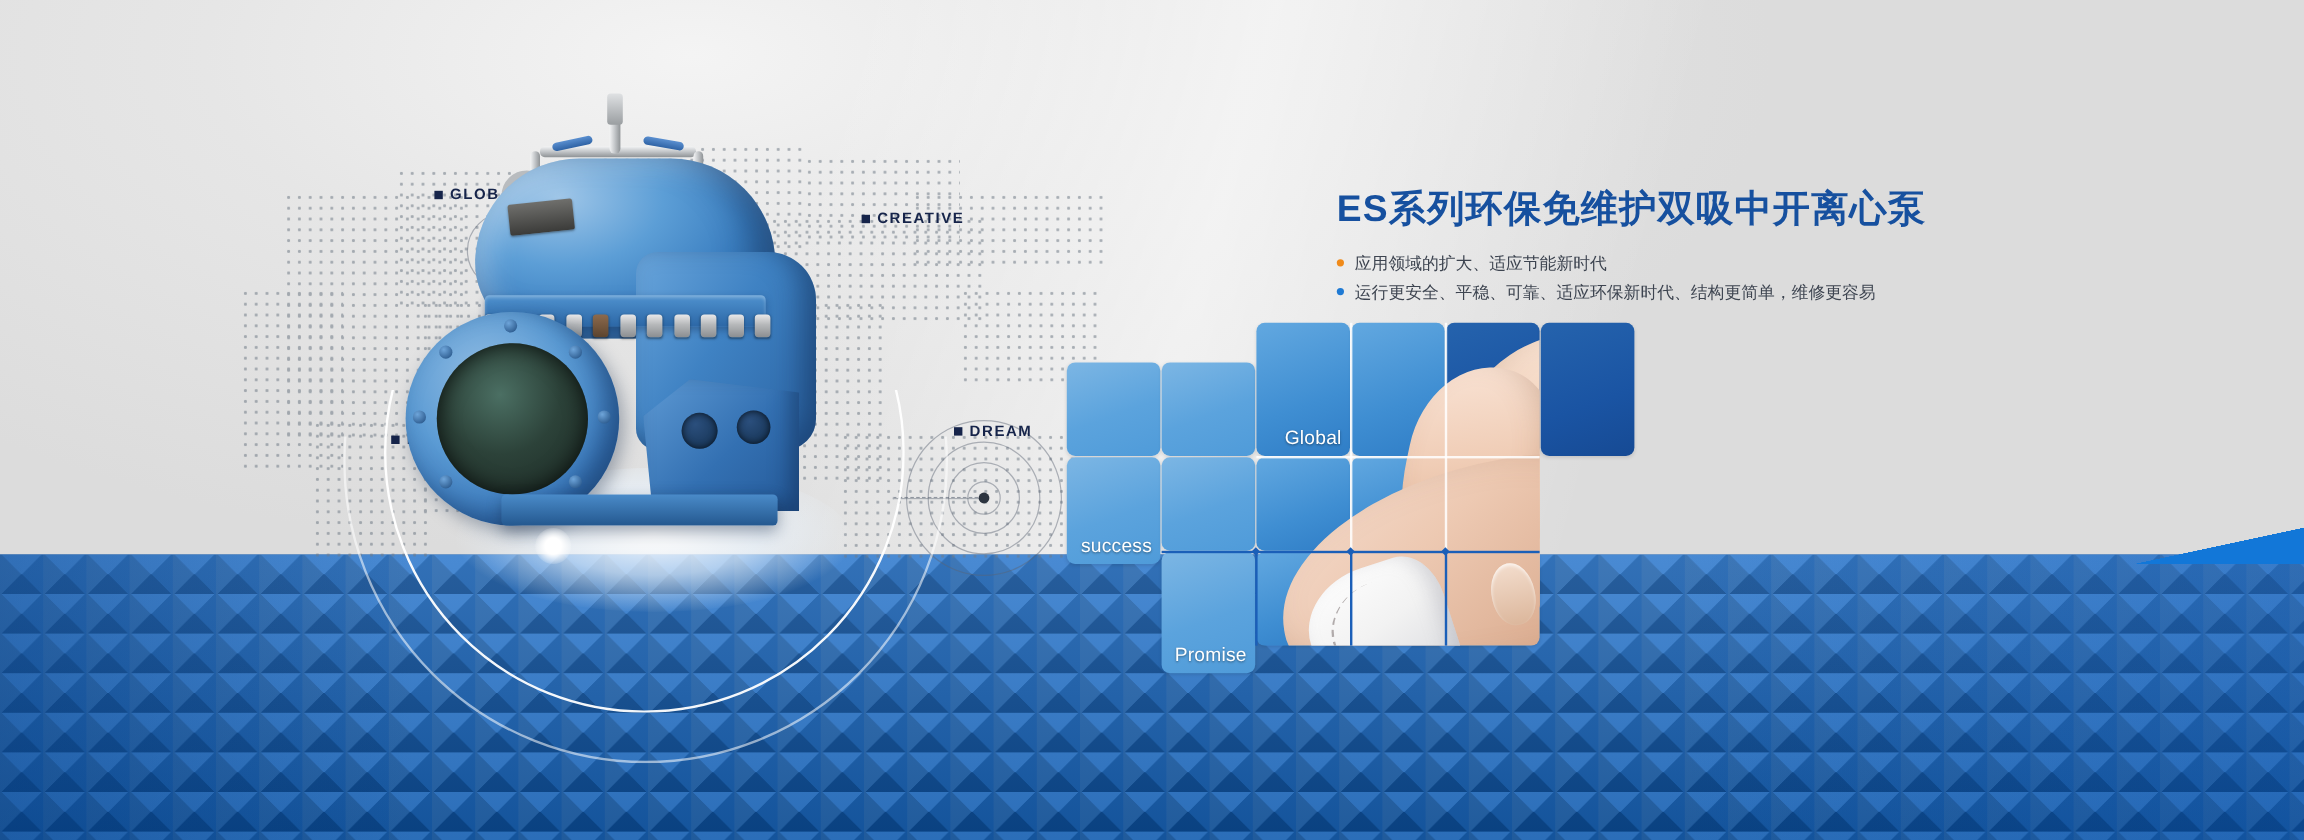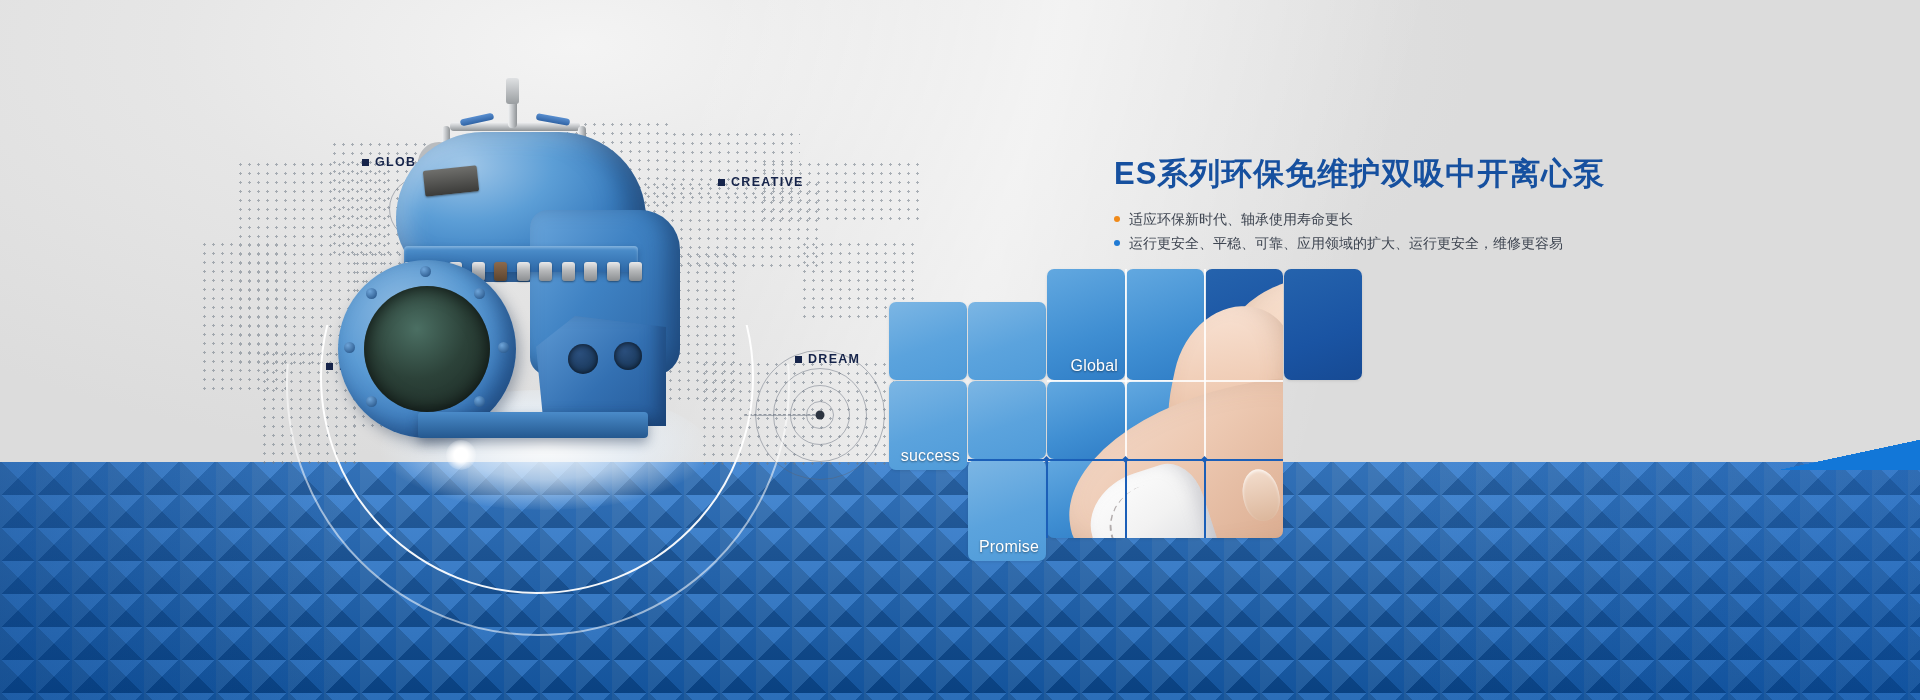--- a/index.html
+++ b/index.html
@@ -386,25 +386,25 @@
     <div class="glow-dot"></div>
     <div class="arc-ring"></div>
     <div class="arc-ring2"></div>
   </div>
 
   <div class="headline">
     <h1>ES系列环保免维护双吸中开离心泵</h1>
     <ul class="bullets">
       <li>
         <span class="dot" style="background:#f08a19"></span>
-        <span>适应环保新时代、轴承使用寿命更长</span>
+        <span>应用领域的扩大、适应节能新时代</span>
       </li>
       <li>
         <span class="dot" style="background:#1f7ad4"></span>
-        <span>运行更安全、平稳、可靠、应用领域的扩大、运行更安全，维修更容易</span>
+        <span>运行更安全、平稳、可靠、适应环保新时代、结构更简单，维修更容易</span>
       </li>
     </ul>
   </div>
 
   <div class="tilegrid">
 
     <div class="tile t-light" style="left:0;top:33px;width:78px;height:78px;"></div>
     <div class="tile t-light" style="left:0;top:112px;width:78px;height:89px;">
       <span class="cap">success</span>
     </div>

